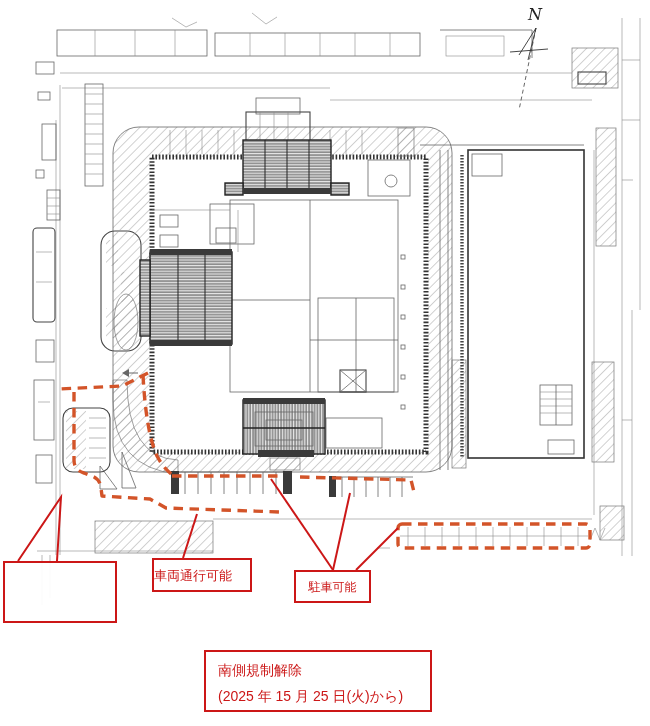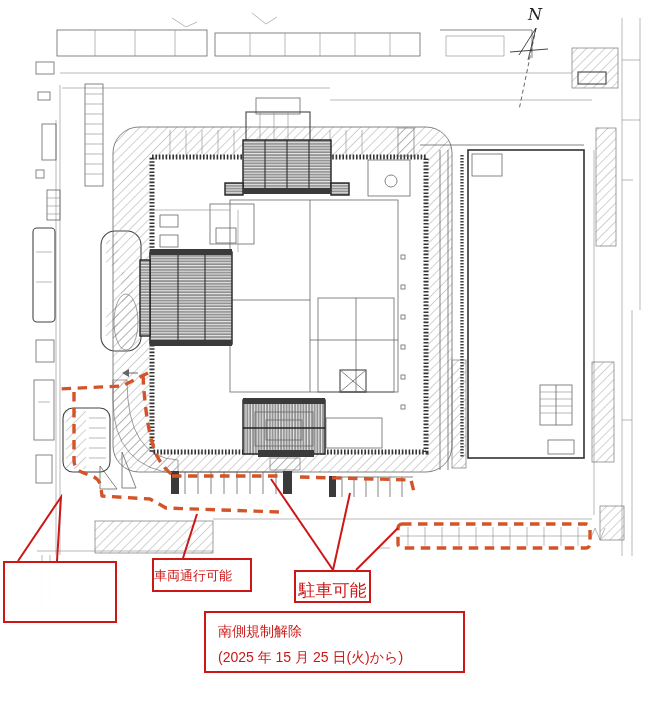--- a/index.html
+++ b/index.html
@@ -29,22 +29,22 @@
   .nlabel{font-family:"DejaVu Serif",serif;font-style:italic;font-size:16px;fill:#222;}
   
   .callout{
     position:absolute;border:2px solid var(--callout-red);color:var(--callout-red);
     background:rgba(255,255,255,0.92);box-sizing:border-box;
     font-family:"Liberation Sans",sans-serif;
   }
   .callout .ln{display:block;white-space:nowrap;}
   #co-west{left:3px;top:561px;width:114px;height:62px;padding:5px 7px;font-size:12.5px;line-height:23px;}
   #co-pass{left:152px;top:558px;width:100px;height:34px;padding:7px 0 0 0;font-size:13px;}
-  #co-park{left:294px;top:570px;width:77px;height:33px;padding:7px 0 0 0;font-size:17px;text-align:center;}
-  #co-south{left:204px;top:611px;width:261px;height:62px;padding:5px 12px;font-size:14px;line-height:26px;}
+  #co-park{left:294px;top:570px;width:77px;height:33px;padding:7px 0 0 0;font-size:12px;text-align:center;}
+  #co-south{left:204px;top:650px;width:228px;height:62px;padding:5px 12px;font-size:14px;line-height:26px;}
 </style>
 </head>
 <body>
 
 <div class="stage">
 
 <svg width="650" height="726" viewBox="0 0 650 726">
   <defs>
     <pattern id="hatch" patternUnits="userSpaceOnUse" width="6.5" height="6.5" patternTransform="rotate(45)">
       <line x1="0" y1="0" x2="0" y2="6.5" stroke="#9a9a9a" stroke-width="0.9"></line>

